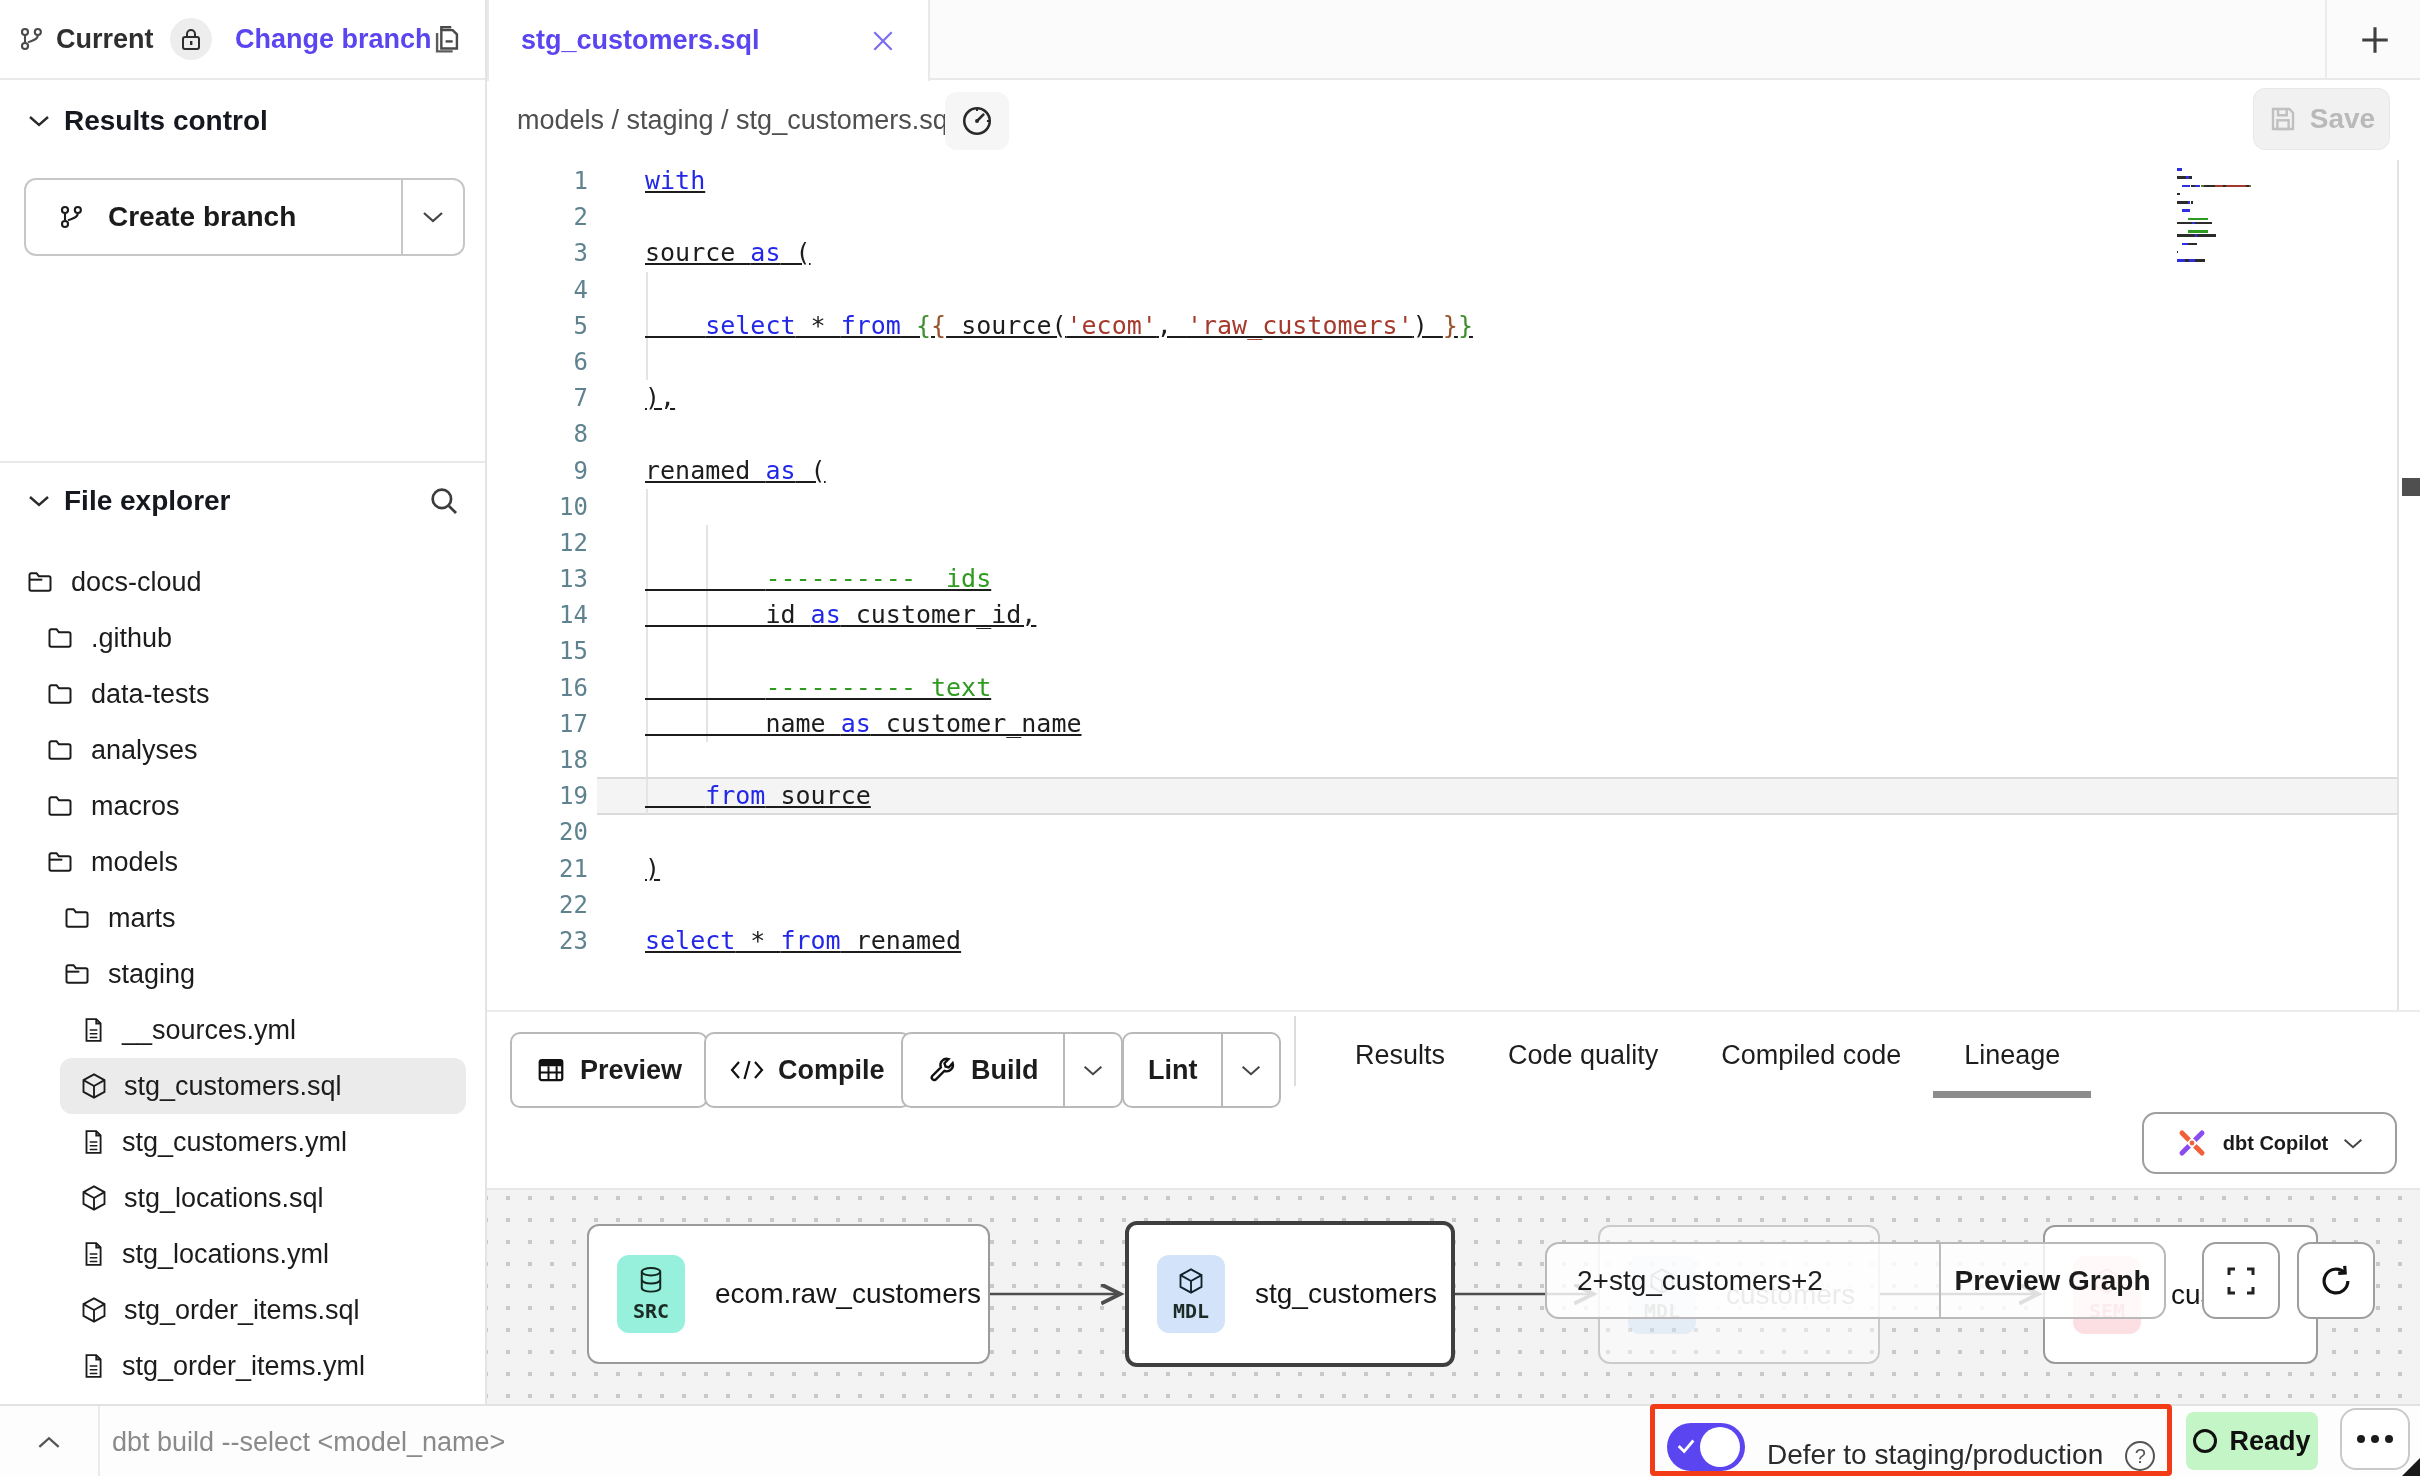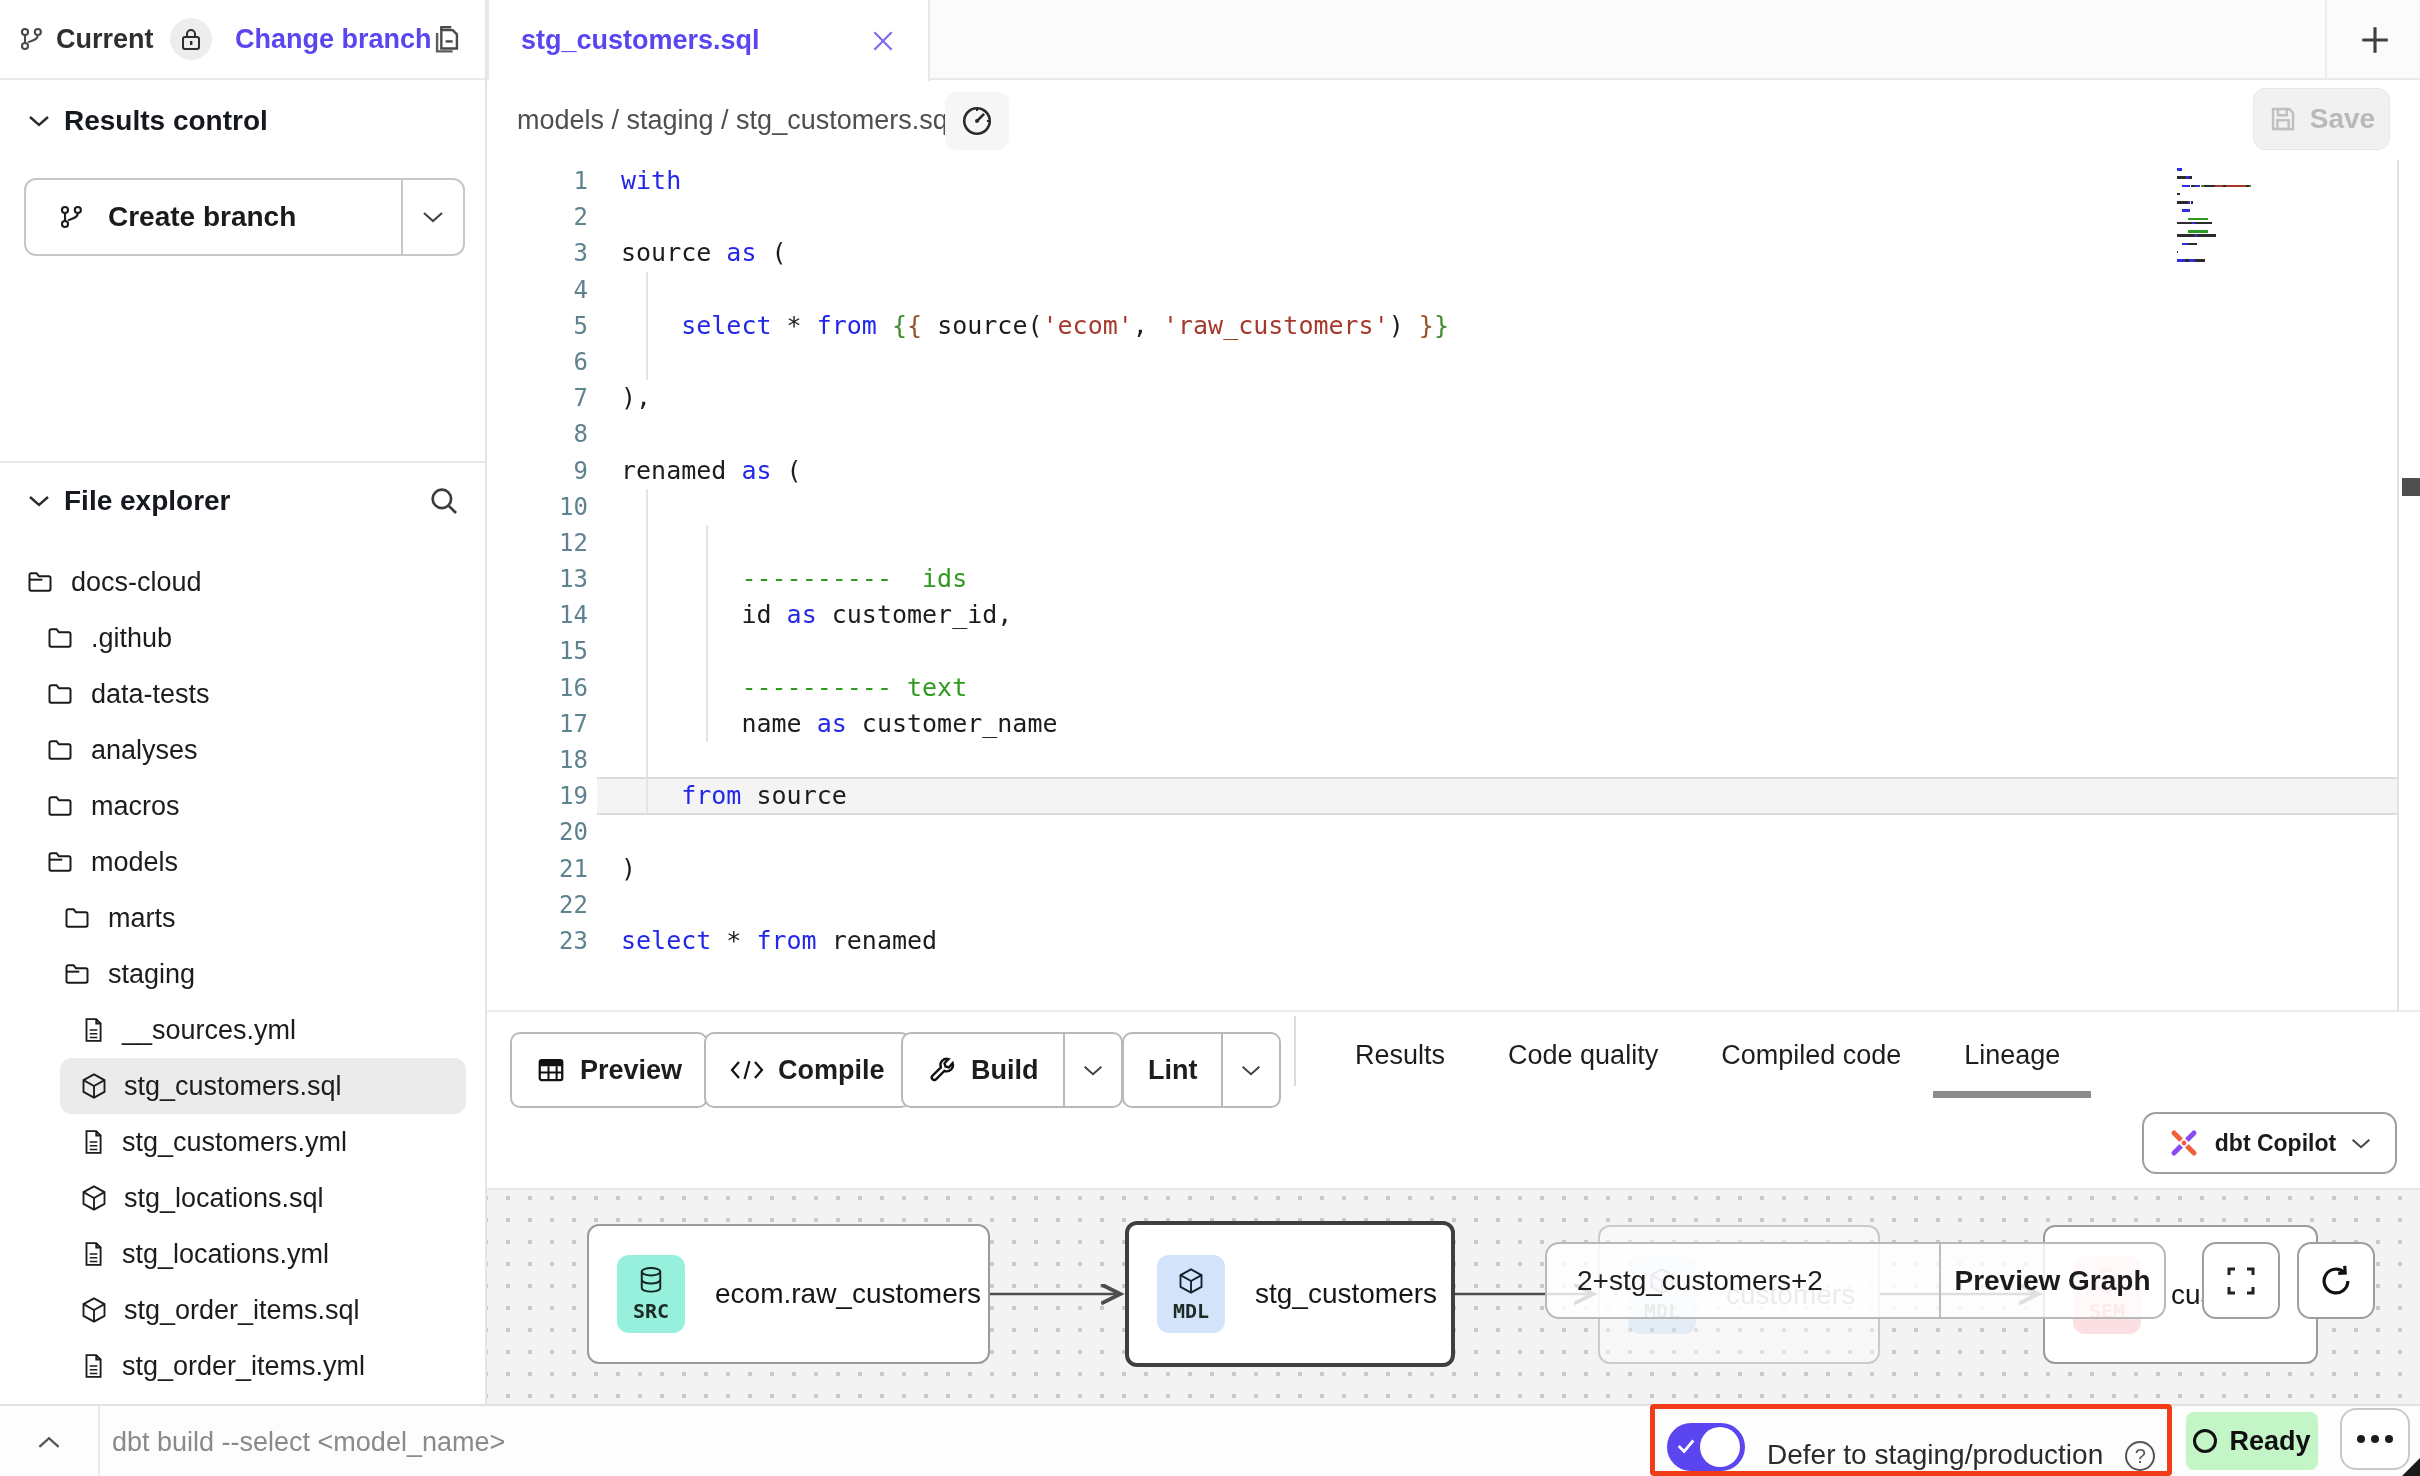--- a/index.html
+++ b/index.html
@@ -44,21 +44,21 @@
   #crumbrow { position:absolute; left:487px; top:80px; width:1933px; height:80px; background:#fff; }
   #breadcrumb { position:absolute; left:30px; top:0; height:80px; display:flex; align-items:center; font-size:27px; color:#4f4f4f; }
   #crumb-compass { position:absolute; left:458px; top:12px; width:64px; height:58px; background:#f6f6f6; border-radius:12px; display:flex; align-items:center; justify-content:center; }
   #save-btn { position:absolute; right:30px; top:8px; width:137px; height:62px; background:#f1f1f1; border:1px solid #e7e7e7; border-radius:12px; display:flex; align-items:center; justify-content:center; gap:12px; }
   #save-btn span { font-size:28px; font-weight:bold; color:#b9b9b9; }
 
   
   #editor { position:absolute; left:487px; top:160px; width:1910px; height:850px; background:#fff; overflow:hidden; padding-top:3px; }
   .code-line { height:36.2px; position:relative; display:flex; font-family:"DejaVu Sans Mono", monospace; font-size:25px; line-height:36.2px; }
   .code-line .gut { position:relative; z-index:1; flex:none; width:105px; text-align:right; padding-right:4px; font-size:24px; color:#5f828f; }
-  .code-line pre { position:relative; z-index:1; flex:none; margin-left:29px; font:inherit; white-space:pre; color:#1c1c1c; }
+  .code-line pre { position:relative; z-index:1; flex:none; margin-left:53px; font:inherit; white-space:pre; color:#1c1c1c;text-decoration:underline; }
   .guide { position:absolute; top:0; bottom:0; width:0; border-left:2px solid #e4e4e4; z-index:0; }
   .band { position:absolute; left:110px; right:0; top:-1px; bottom:-1px; background:#f4f4f4; border-top:2px solid #dbdbdb; border-bottom:2px solid #dbdbdb; z-index:0; }
   .kw{color:#2328e8} .pl{color:#1c1c1c} .st{color:#a5392c} .cm{color:#2f9a20} .bg{color:#3e8e2e} .bb{color:#96522a}
   #minimap { position:absolute; left:1690px; top:8px; width:180px; }
   .mm-row { position:relative; height:4.15px; }
   .mm-row span { position:absolute; top:0; height:2.6px; }
   #vscroll { position:absolute; left:2397px; top:160px; width:23px; height:850px; background:#fff; border-left:2px solid #e2e2e2; }
   #vscroll .thumb { position:absolute; left:3px; top:318px; width:20px; height:18px; background:#4f4f4f; }
 
   
@@ -66,21 +66,21 @@
   .act-btn { position:absolute; top:20px; height:76px; background:#fff; border:2px solid #b9b9b9; border-radius:10px; display:flex; align-items:center; }
   .act-btn .cell { display:flex; align-items:center; gap:14px; padding:0 24px; height:100%; }
   .act-btn .cell span { font-size:27px; font-weight:bold; color:#1d1d1d; }
   .act-btn .dd { width:58px; height:100%; border-left:2px solid #b9b9b9; display:flex; align-items:center; justify-content:center; padding:0; }
   #btn-preview{ left:23px; } #btn-compile{ left:217px; } #btn-build{ left:414px; } #btn-lint{ left:635px; }
   #rt-divider { position:absolute; left:807px; top:4px; width:2px; height:70px; background:#dcdcdc; }
   #result-tabs { position:absolute; left:807px; top:0; height:86px; display:flex; align-items:center; padding-left:61px; gap:63px; }
   .rtab { position:relative; height:100%; display:flex; align-items:center; font-size:27px; color:#1d1d1d; }
   .rtab.active::after { content:""; position:absolute; left:-31px; right:-31px; bottom:0; height:7px; background:#8c8c8c; }
   #copilot-btn { position:absolute; left:1655px; top:100px; width:255px; height:62px; background:#fff; border:2px solid #9e9e9e; border-radius:14px; display:flex; align-items:center; justify-content:center; gap:14px; }
-  #copilot-btn span { font-size:23px; font-weight:bold; color:#1b1b1b; }
+  #copilot-btn span { font-size:20px; font-weight:bold; color:#1b1b1b; }
 
   
   #lineage { position:absolute; left:487px; top:1188px; width:1933px; height:216px; background:#f3f3f3; border-top:2px solid #e7e7e7;
     background-image:radial-gradient(#c9c9c9 2.2px, transparent 2.2px); background-size:22px 22px; background-position:10px 19px; }
   #edges { position:absolute; left:0; top:0; z-index:1; }
   .node { position:absolute; background:#fff; border:2px solid #9b9b9b; border-radius:12px; display:flex; align-items:center; gap:30px; padding-left:28px; z-index:2; }
   .node.selected { border:4px solid #3f3f3f; }
   .node .ntitle { font-size:28px; color:#161616; white-space:nowrap; }
   .nbadge { width:68px; height:78px; border-radius:12px; display:flex; flex-direction:column; align-items:center; justify-content:center; gap:3px; flex:none; }
   .nbadge .bt { font-size:20px; font-weight:bold; color:#1d2b26; font-family:"DejaVu Sans Mono", monospace; }

